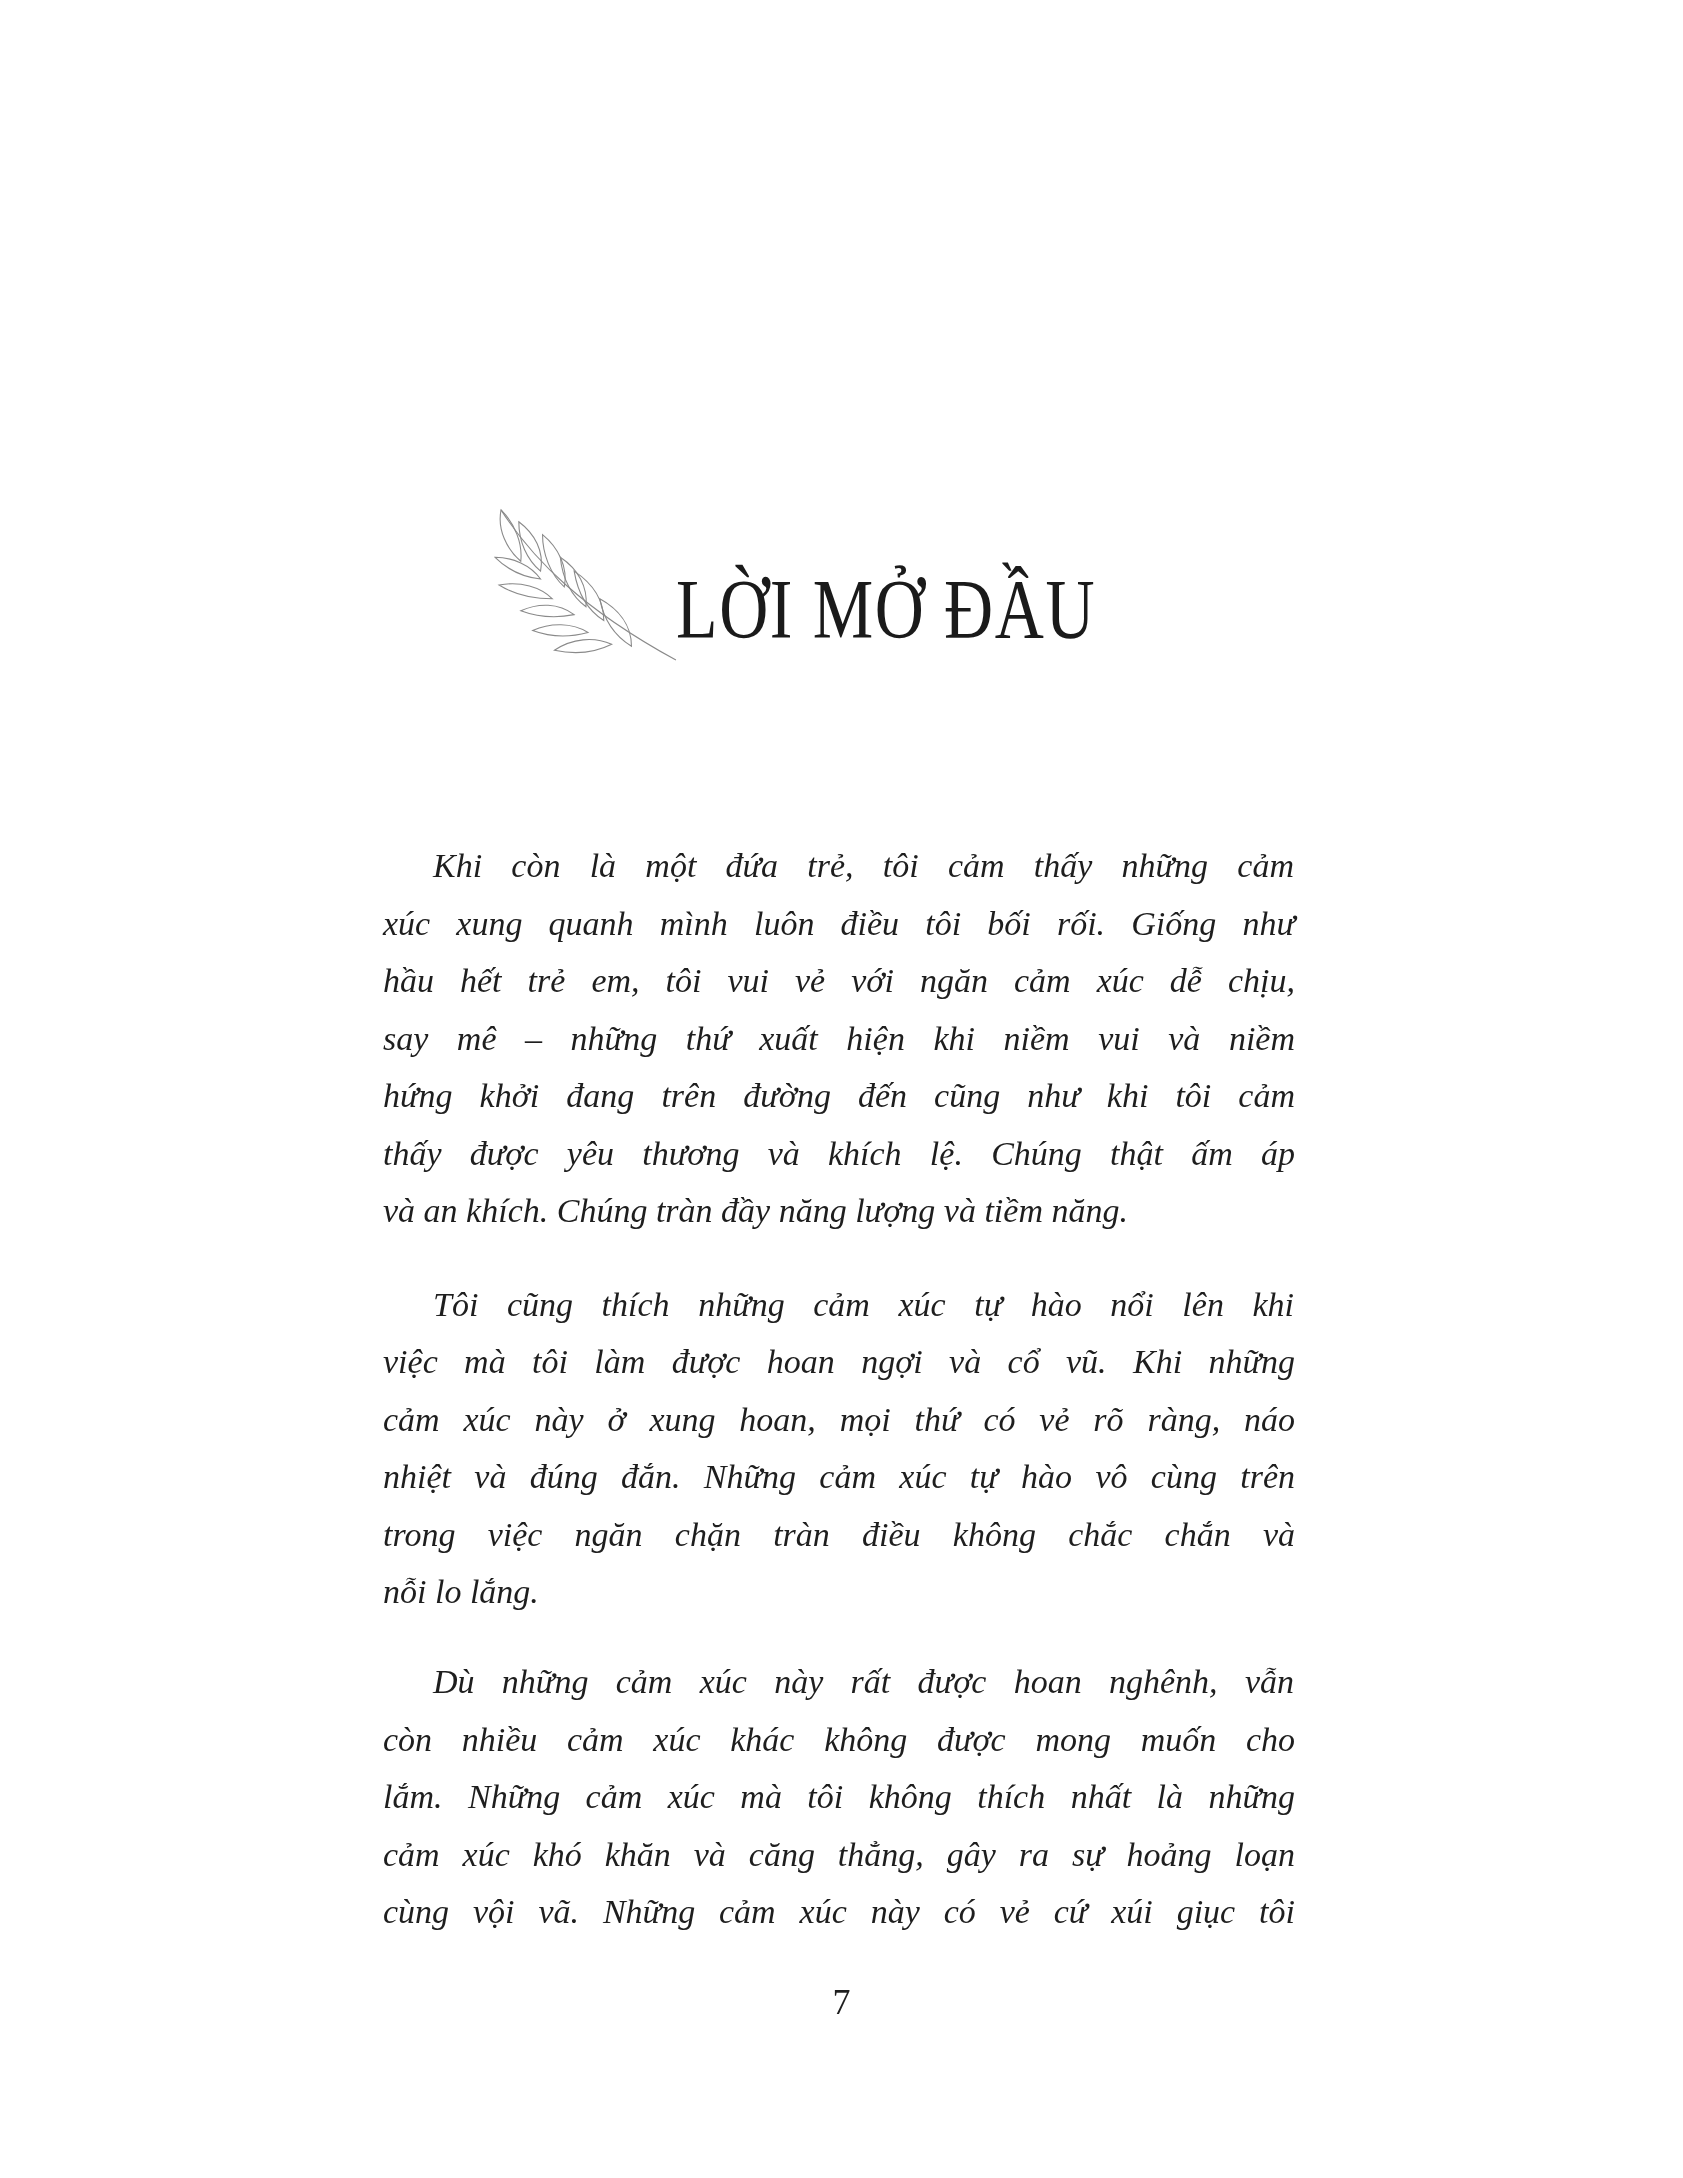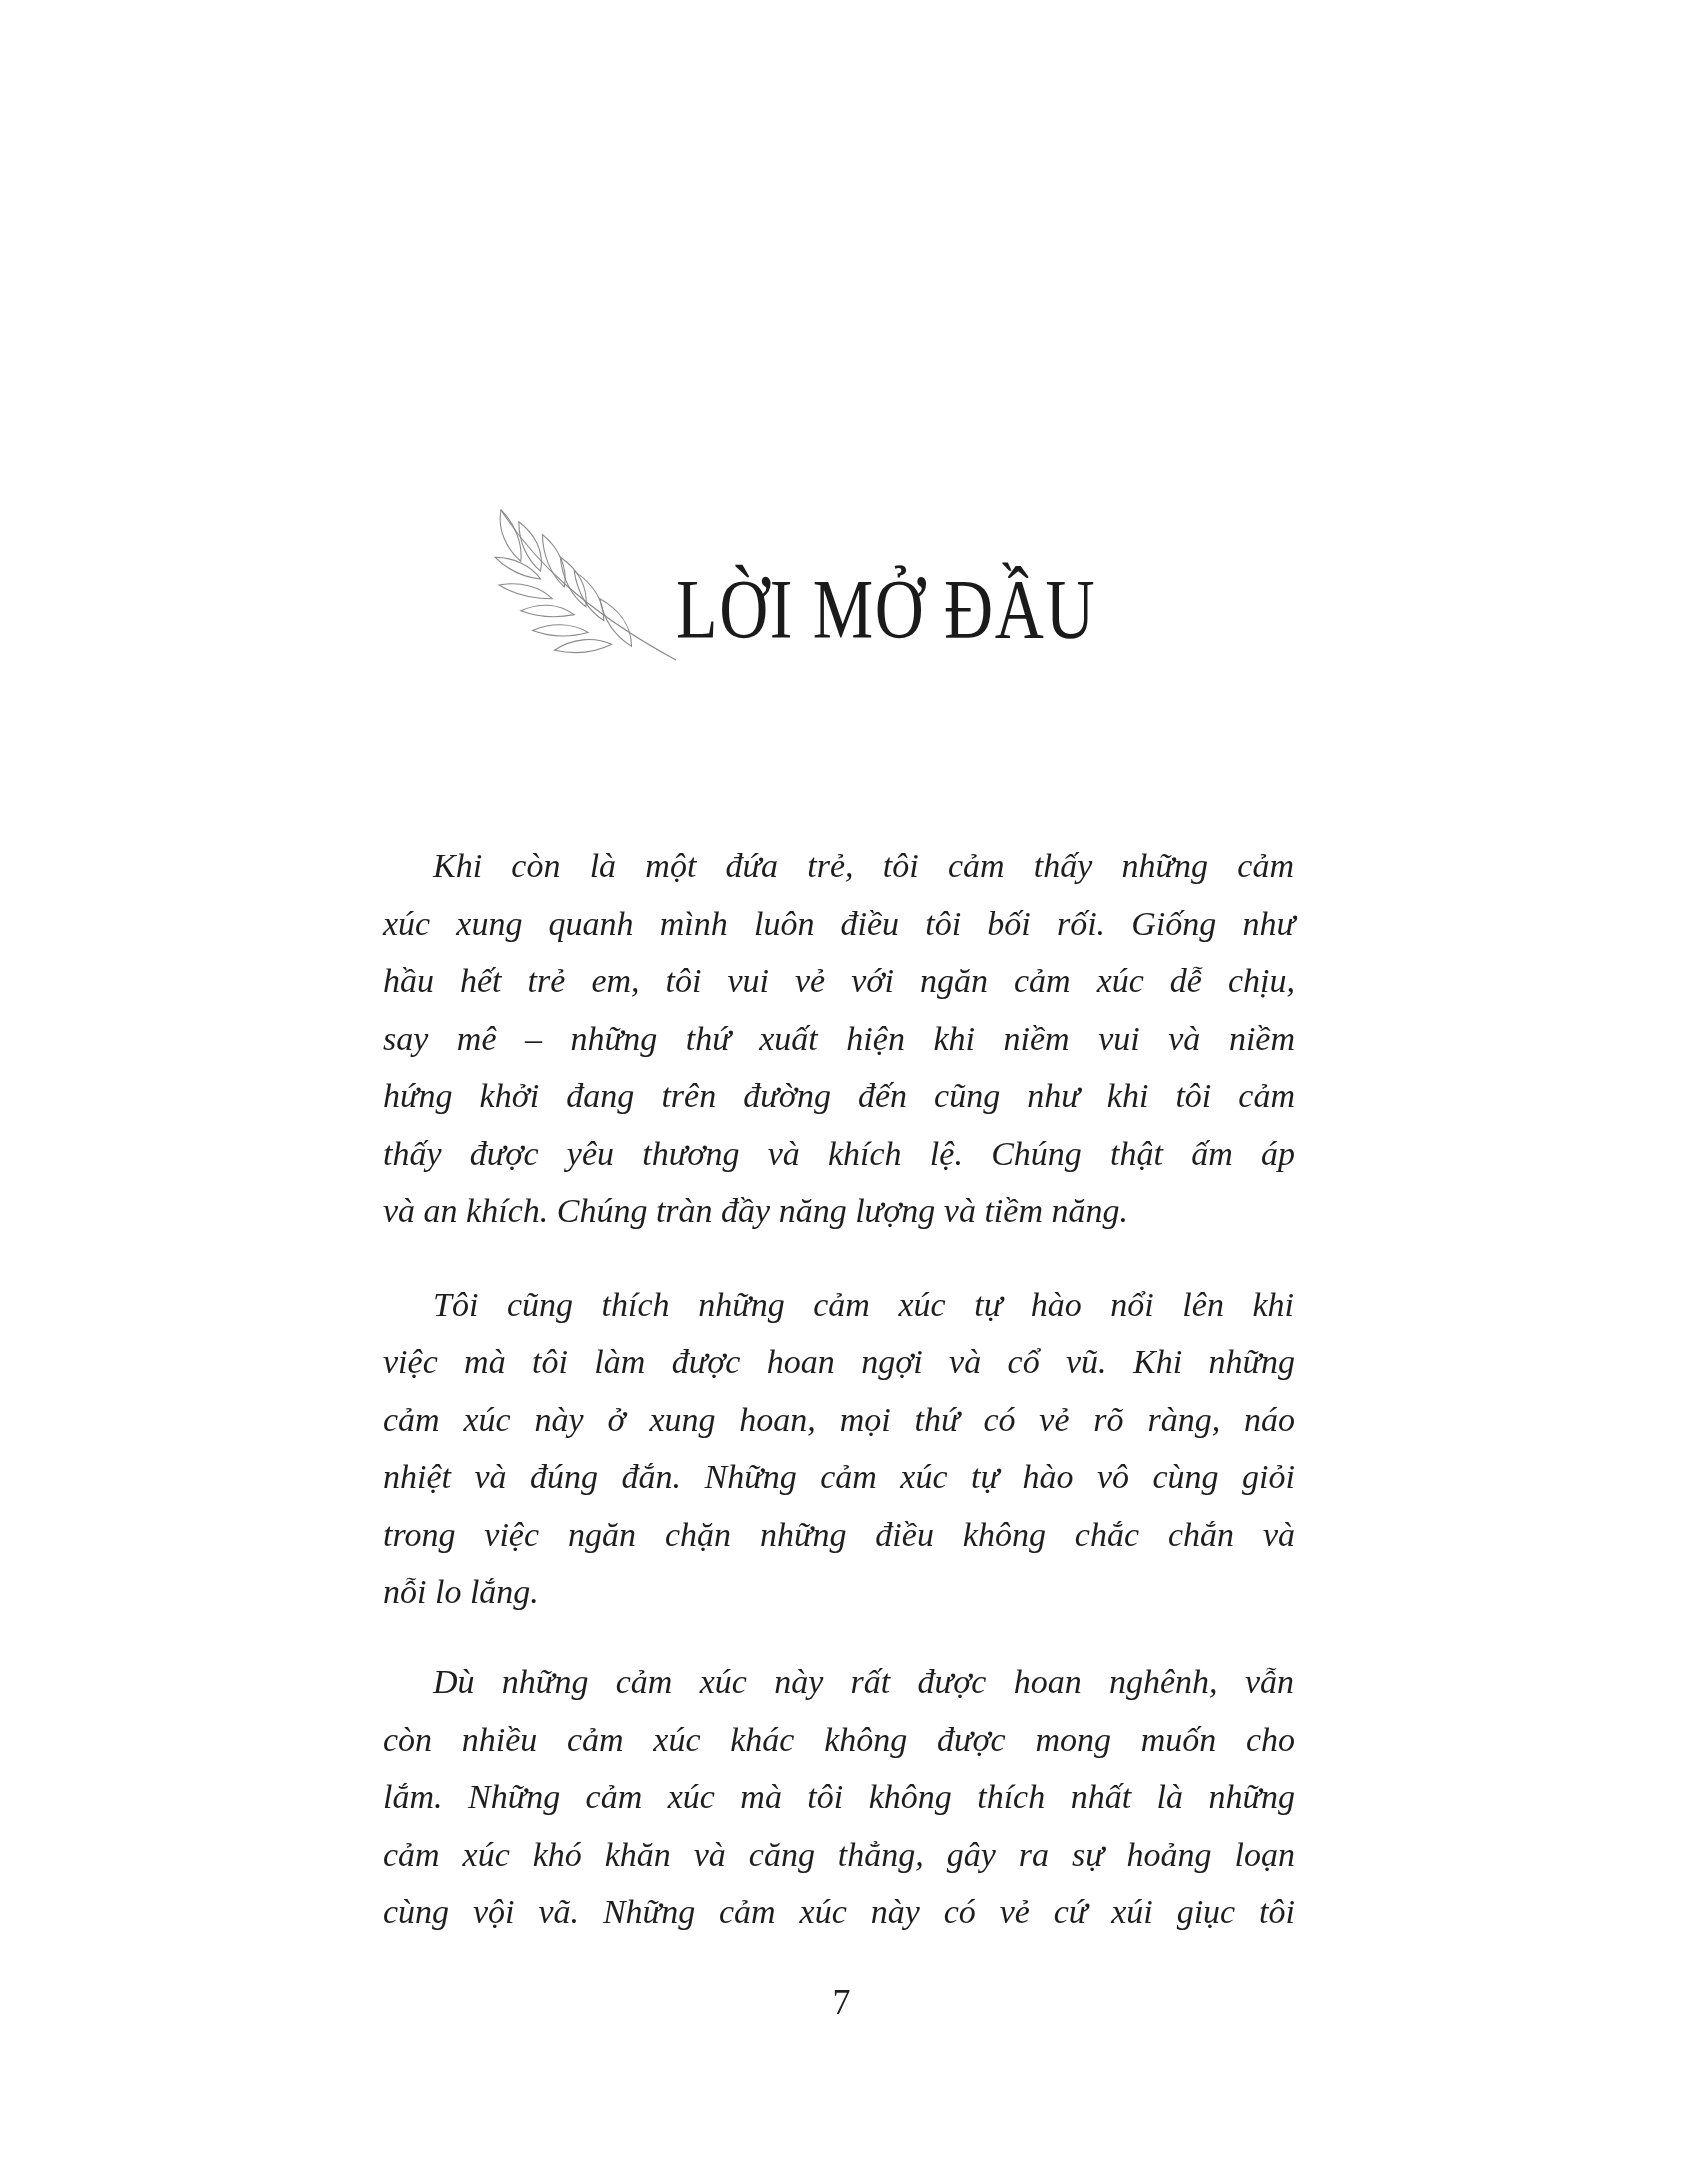--- a/index.html
+++ b/index.html
@@ -52,22 +52,22 @@
   <div class="line" style="top:902px">xúc xung quanh mình luôn điều tôi bối rối. Giống như</div>
   <div class="line" style="top:959px">hầu hết trẻ em, tôi vui vẻ với ngăn cảm xúc dễ chịu,</div>
   <div class="line" style="top:1017px">say mê – những thứ xuất hiện khi niềm vui và niềm</div>
   <div class="line" style="top:1074px">hứng khởi đang trên đường đến cũng như khi tôi cảm</div>
   <div class="line" style="top:1132px">thấy được yêu thương và khích lệ. Chúng thật ấm áp</div>
   <div class="line last" style="top:1189px">và an khích. Chúng tràn đầy năng lượng và tiềm năng.</div>
 
   <div class="line first" style="top:1283px">Tôi cũng thích những cảm xúc tự hào nổi lên khi</div>
   <div class="line" style="top:1340px">việc mà tôi làm được hoan ngợi và cổ vũ. Khi những</div>
   <div class="line" style="top:1398px">cảm xúc này ở xung hoan, mọi thứ có vẻ rõ ràng, náo</div>
-  <div class="line" style="top:1455px">nhiệt và đúng đắn. Những cảm xúc tự hào vô cùng giỏi</div>
-  <div class="line" style="top:1513px">trong việc ngăn chặn những điều không chắc chắn và</div>
+  <div class="line" style="top:1455px">nhiệt và đúng đắn. Những cảm xúc tự hào vô cùng trên</div>
+  <div class="line" style="top:1513px">trong việc ngăn chặn tràn điều không chắc chắn và</div>
   <div class="line last" style="top:1570px">nỗi lo lắng.</div>
 
   <div class="line first" style="top:1660px">Dù những cảm xúc này rất được hoan nghênh, vẫn</div>
   <div class="line" style="top:1718px">còn nhiều cảm xúc khác không được mong muốn cho</div>
   <div class="line" style="top:1775px">lắm. Những cảm xúc mà tôi không thích nhất là những</div>
   <div class="line" style="top:1833px">cảm xúc khó khăn và căng thẳng, gây ra sự hoảng loạn</div>
   <div class="line" style="top:1890px">cùng vội vã. Những cảm xúc này có vẻ cứ xúi giục tôi</div>
 </div>
 
 <div class="page-number">7</div>

